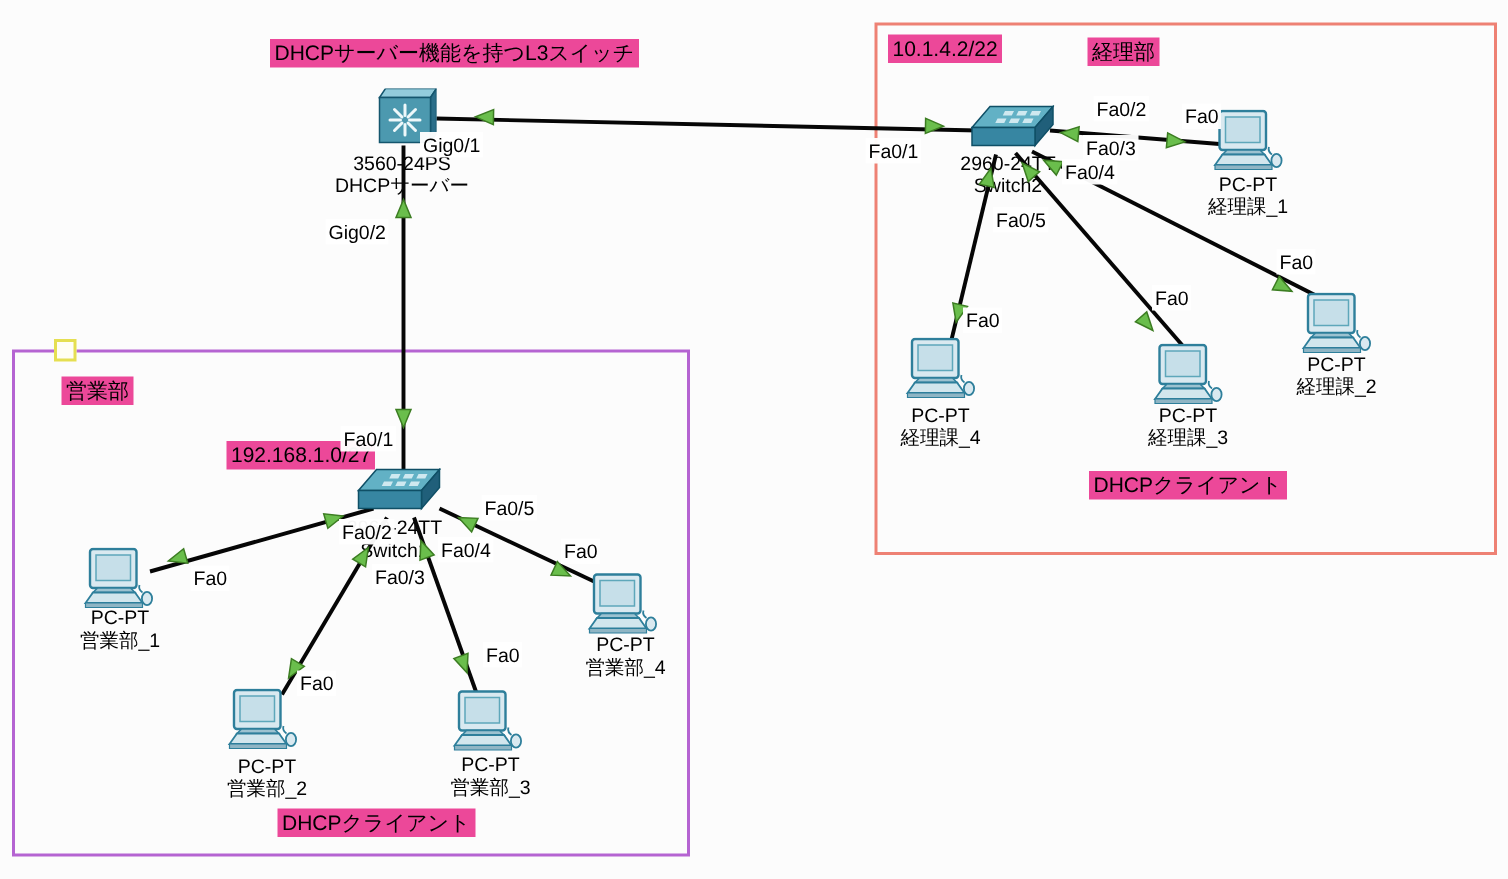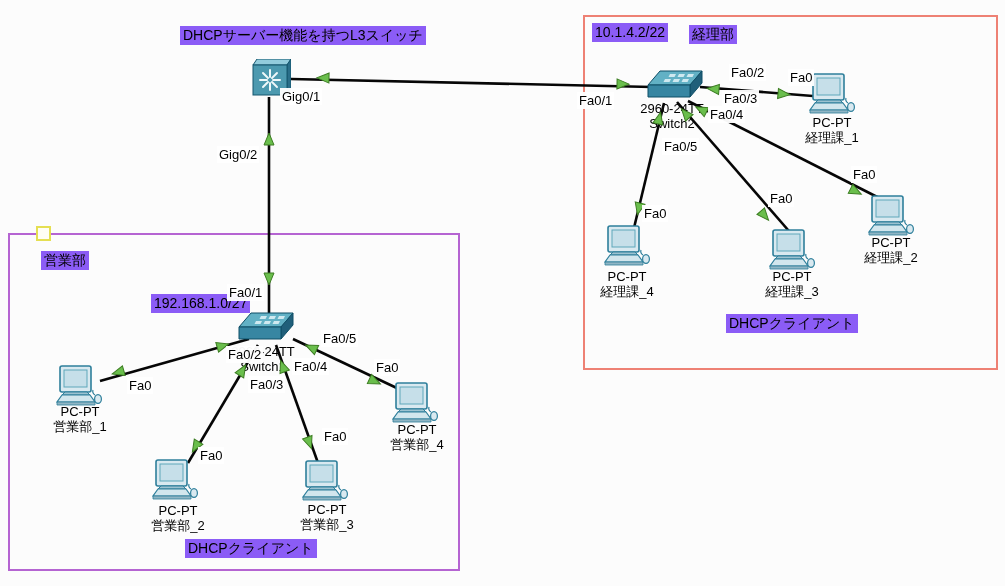--- a/index.html
+++ b/index.html
@@ -7,21 +7,21 @@
     position:relative;width:1005px;height:586px;background:#fcfcfc;
     font-family:"Liberation Sans","DejaVu Sans",sans-serif;color:#000;overflow:hidden;
   }
   .box{position:absolute;z-index:1;background:transparent;}
   #box-accounting{left:583px;top:15px;width:411px;height:351px;border:2px solid #ee8174;}
   #box-sales{left:8px;top:233px;width:448px;height:334px;border:2px solid #b564d2;}
   #yellow-handle{left:36px;top:226px;width:11px;height:11px;border:2px solid #e5df52;background:#fffef5;z-index:2;}
   .dlabel{position:absolute;z-index:2;width:140px;text-align:center;font-size:13px;line-height:15px;white-space:nowrap;}
   #wires{position:absolute;left:0;top:0;z-index:3;}
   .dev{position:absolute;z-index:4;}
-  .note{position:absolute;z-index:5;font-size:14px;line-height:17px;background:#8b5cf6;padding:1px 3px;white-space:nowrap;}
+  .note{position:absolute;z-index:5;font-size:14px;line-height:17px;background:#ec4899;padding:1px 3px;white-space:nowrap;}
   .plabel{position:absolute;z-index:6;font-size:13px;line-height:17px;background:rgba(255,255,255,.96);padding:0 2px;white-space:nowrap;}
   line.lnk{stroke:#060606;stroke-width:2.6;}
   .tri{fill:#6abe4c;stroke:#3c7d22;stroke-width:1;}
 </style>
 </head>
 <body>
 
 <div class="canvas">
 
   <svg width="0" height="0" style="position:absolute" aria-hidden="true">
@@ -61,20 +61,21 @@
           <line x1="21" y1="19" x2="26" y2="14"></line>
         </g>
       </g>
     </defs>
   </svg>
 
   <div class="box" id="box-accounting"></div>
   <div class="box" id="box-sales"></div>
   <div class="box" id="yellow-handle"></div>
 
+  <div class="dlabel" style="left:198px;top:101px"><span>3560-24PS</span><br><span>DHCPサーバー</span></div>
   <div class="dlabel" style="left:602px;top:101px"><span>2960-24TT</span><br><span>Switch2</span></div>
   <div class="dlabel" style="left:193px;top:344px"><span>2960-24TT</span><br><span>Switch1</span></div>
   <div class="dlabel" style="left:762px;top:115px"><span>PC-PT</span><br><span>経理課_1</span></div>
   <div class="dlabel" style="left:821px;top:235px"><span>PC-PT</span><br><span>経理課_2</span></div>
   <div class="dlabel" style="left:722px;top:269px"><span>PC-PT</span><br><span>経理課_3</span></div>
   <div class="dlabel" style="left:557px;top:269px"><span>PC-PT</span><br><span>経理課_4</span></div>
   <div class="dlabel" style="left:10px;top:404px"><span>PC-PT</span><br><span>営業部_1</span></div>
   <div class="dlabel" style="left:108px;top:503px"><span>PC-PT</span><br><span>営業部_2</span></div>
   <div class="dlabel" style="left:257px;top:502px"><span>PC-PT</span><br><span>営業部_3</span></div>
   <div class="dlabel" style="left:347px;top:422px"><span>PC-PT</span><br><span>営業部_4</span></div>
@@ -143,21 +144,21 @@
     </svg>
   <svg class="dev" style="left:301px;top:460px" width="48" height="44" viewBox="0 0 48 44">
       <use href="#icon-pc"></use>
     </svg>
   <svg class="dev" style="left:391px;top:382px" width="48" height="44" viewBox="0 0 48 44">
       <use href="#icon-pc"></use>
     </svg>
 
   <div class="note" style="left:180px;top:26px">DHCPサーバー機能を持つL3スイッチ</div>
   <div class="note" style="left:592px;top:23px">10.1.4.2/22</div>
-  <div class="note" style="left:689px;top:25px">経理部</div>
+  <div class="note" style="left:725px;top:25px">経理部</div>
   <div class="note" style="left:726px;top:314px">DHCPクライアント</div>
   <div class="note" style="left:41px;top:251px">営業部</div>
   <div class="note" style="left:151px;top:294px">192.168.1.0/27</div>
   <div class="note" style="left:185px;top:539px">DHCPクライアント</div>
 
   <div class="plabel" style="left:280px;top:88px">Gig0/1</div>
   <div class="plabel" style="left:217px;top:146px">Gig0/2</div>
   <div class="plabel" style="left:577px;top:92px">Fa0/1</div>
   <div class="plabel" style="left:729px;top:64px">Fa0/2</div>
   <div class="plabel" style="left:722px;top:90px">Fa0/3</div>

